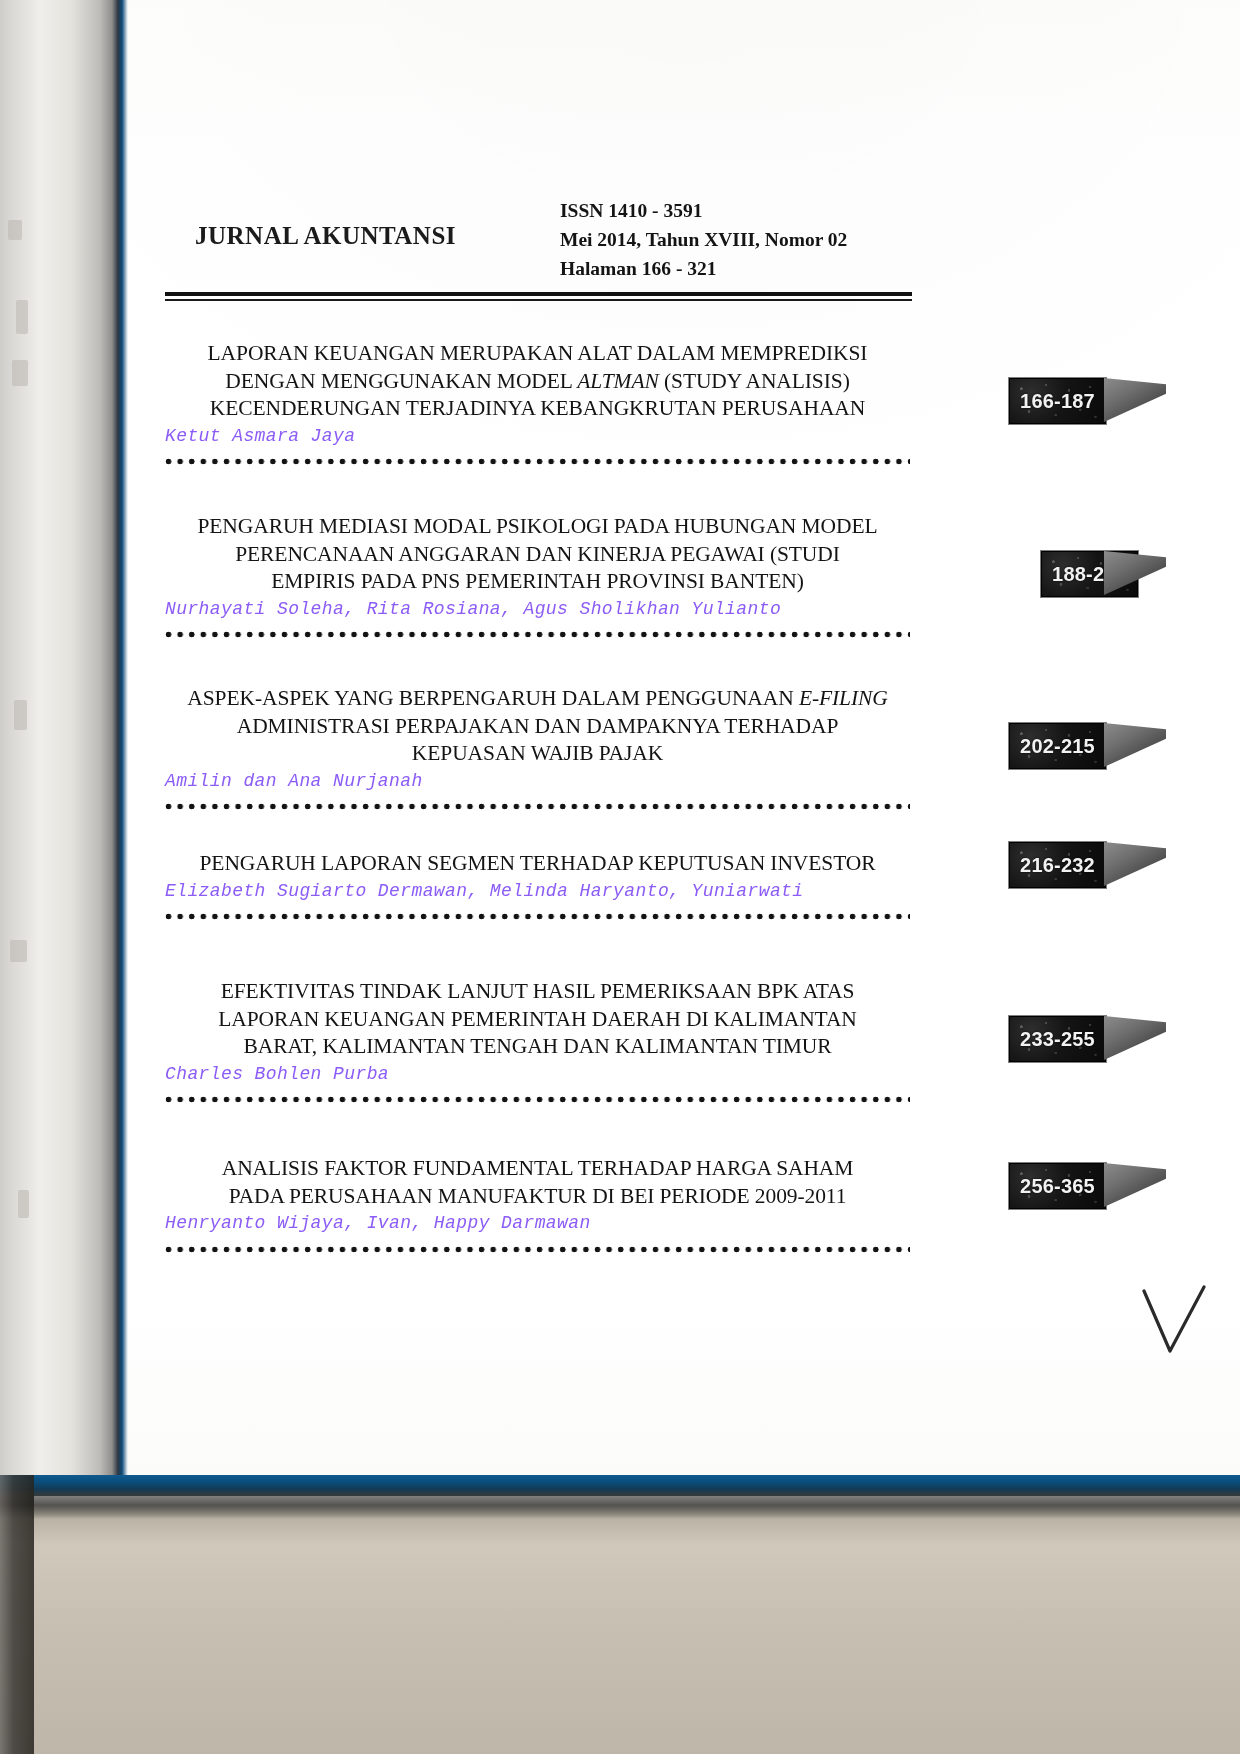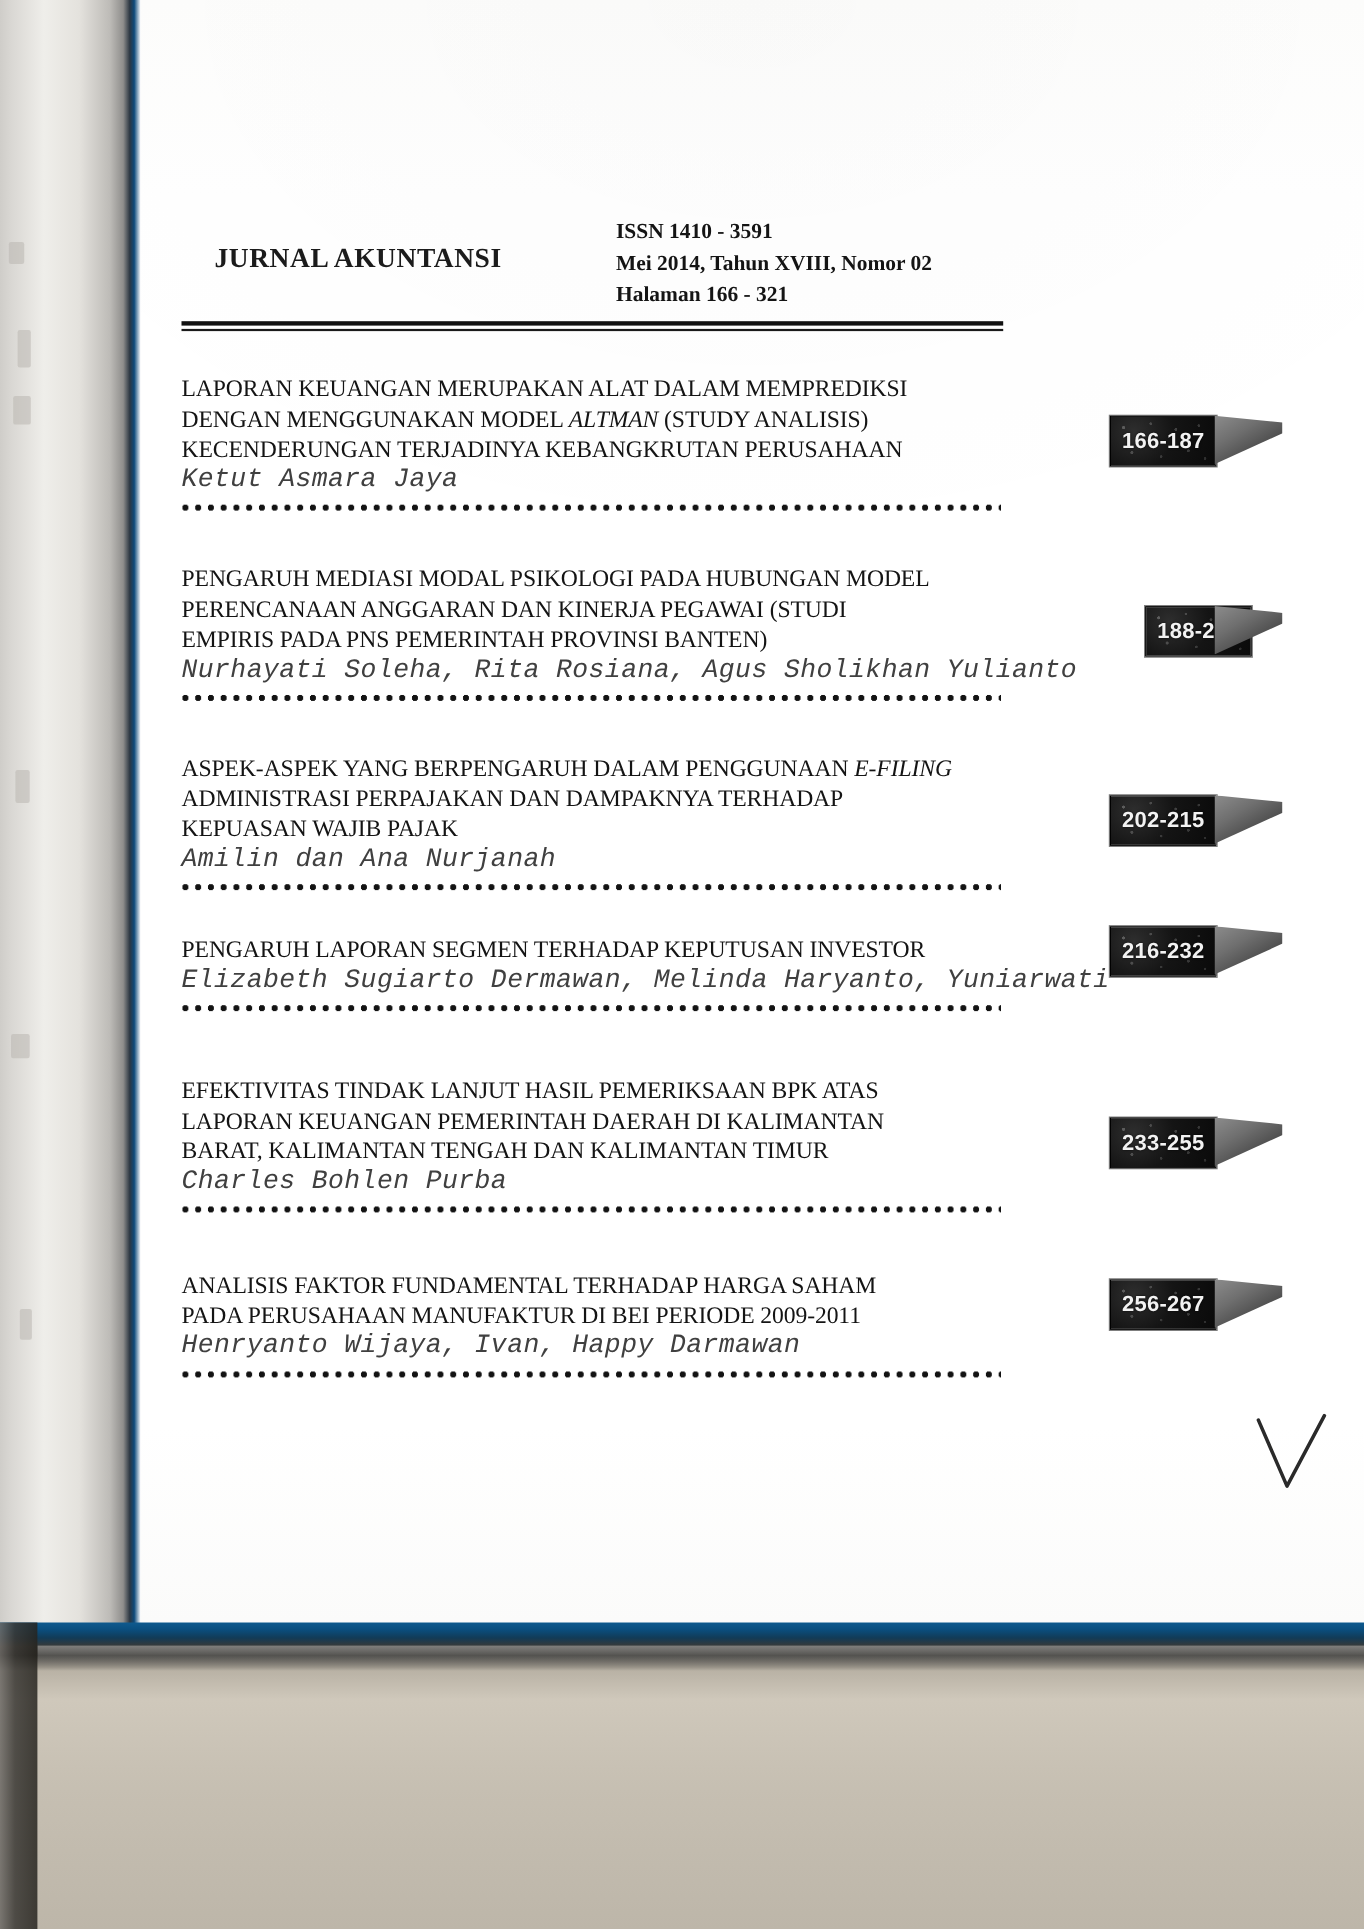--- a/index.html
+++ b/index.html
@@ -163,28 +163,29 @@
     top: 0;
     width: 745px;
   }
   .title-line {
     font-family: "Liberation Serif", serif;
     font-size: 21.5px;
     line-height: 27.5px;
     color: #141414;
     letter-spacing: -0.1px;
     white-space: nowrap;
+    text-align: center;
   }
   .title-line i { font-style: italic; }
   .authors {
     font-family: "Liberation Mono", monospace;
     font-style: italic;
-    font-size: 24px;
+    font-size: 18px;
     line-height: 25px;
-    color: #404040;
+    color: #8b5cf6;
     letter-spacing: 0.4px;
     white-space: nowrap;
     margin-top: 1px;
   }
 
   
   .leader {
     position: absolute;
     left: 37px;
     height: 9px;
@@ -363,21 +364,21 @@
 
     <div class="entry" style="top:1155px;">
       <div class="entry-text">
         <div class="title-line">ANALISIS FAKTOR FUNDAMENTAL TERHADAP HARGA SAHAM</div>
         <div class="title-line">PADA PERUSAHAAN MANUFAKTUR DI BEI PERIODE 2009-2011</div>
         <div class="authors">Henryanto Wijaya, Ivan, Happy Darmawan</div>
       </div>
       <div class="leader" style="top:90px;width:745px;"></div>
       <div class="badge" style="left:881px;top:8px;">
         <div class="badge-noise"></div>
-        <span class="badge-label">256-267</span>
+        <span class="badge-label">256-365</span>
       </div>
       <div class="badge-tail" style="left:976px;top:8px;"></div>
     </div>
 
   </div>
 </div>
 
 <svg class="checkmark" viewBox="0 0 70 80">
   <path d="M4 6 L30 66 L64 2" fill="none" stroke="#2a2a2a" stroke-width="3.2" stroke-linecap="round" stroke-linejoin="round"></path>
 </svg>

